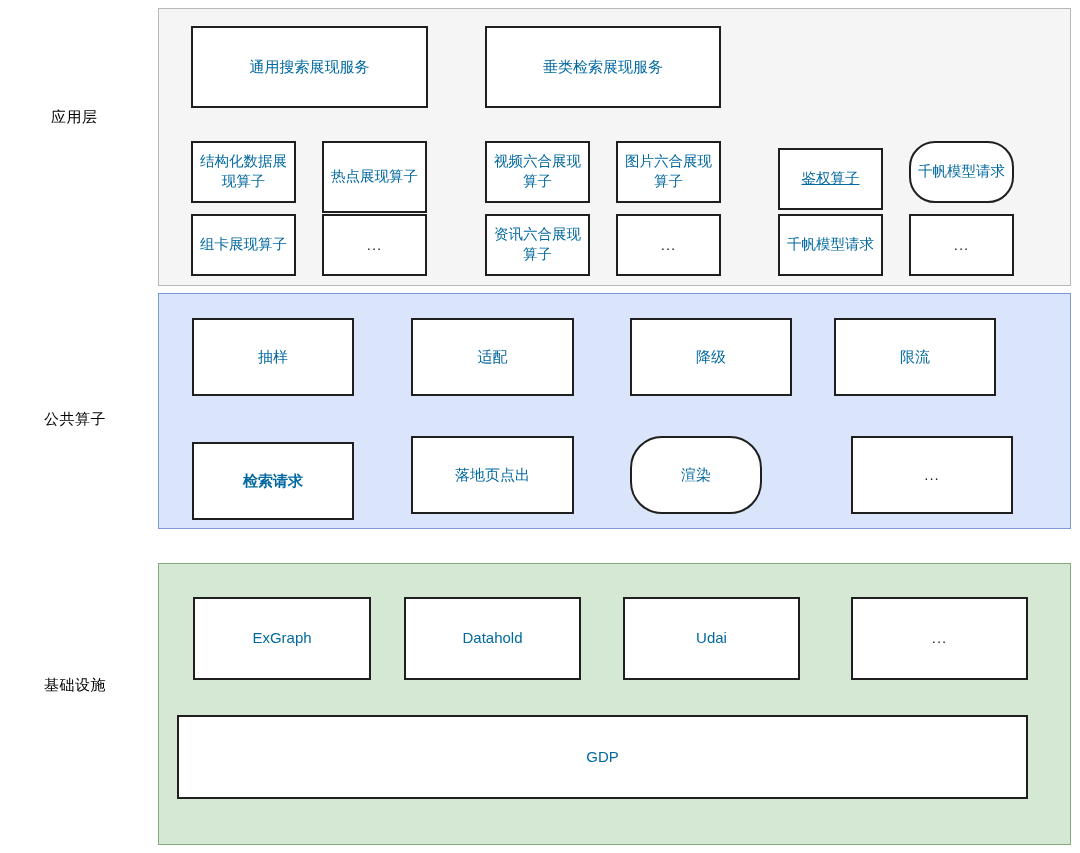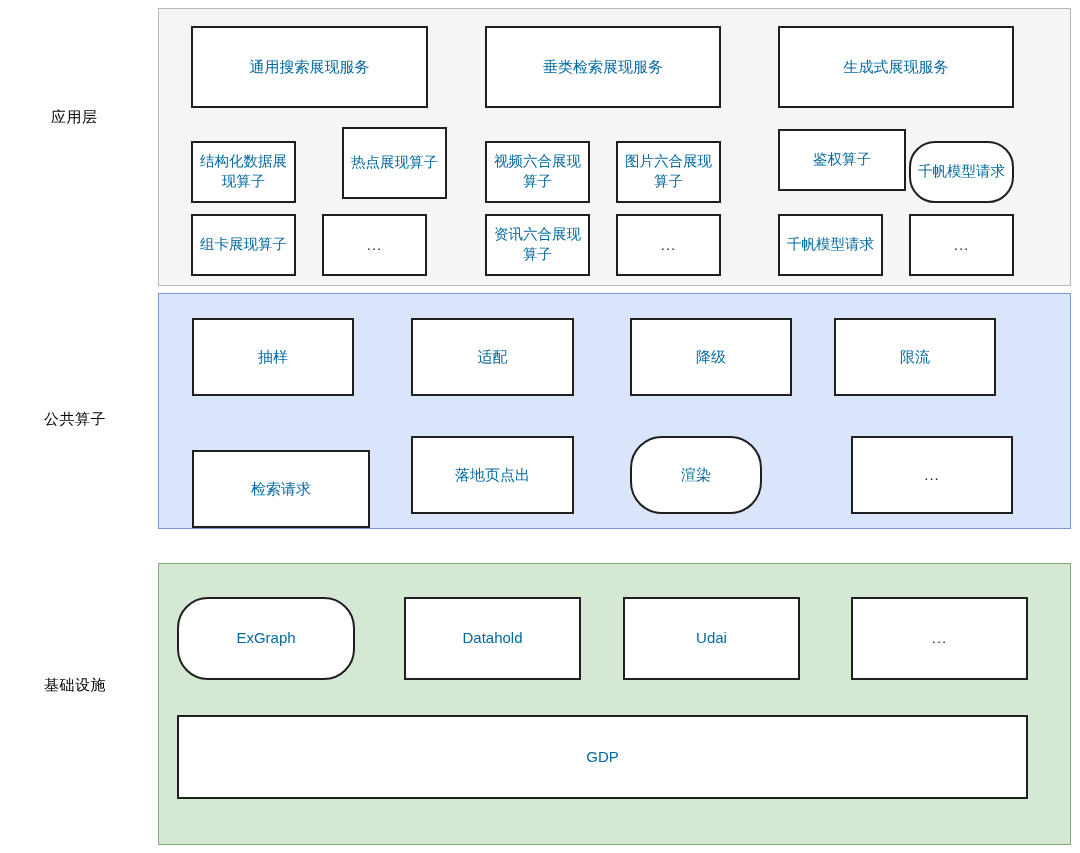--- a/index.html
+++ b/index.html
@@ -90,54 +90,53 @@
   <div class="row-label" style="left:44px; top:410px;">公共算子</div>
 
   <div class="row-label" style="left:44px; top:676px;">基础设施</div>
 
   <div class="layer layer-app" style="left:158px; top:8px; width:913px; height:278px;">
 
     <div class="node" style="left:32px; top:17px; width:237px; height:82px;">通用搜索展现服务</div>
 
     <div class="node" style="left:326px; top:17px; width:236px; height:82px;">垂类检索展现服务</div>
 
-    <div class="node" style="left:619px; top:17px; width:236px; height:82px;">生成式展现服务</div>
 
     <div class="node small" style="left:32px; top:132px; width:105px; height:62px;">结构化数据展现算子</div>
-    <div class="node small" style="left:163px; top:118px; width:105px; height:72px;margin-left:20px;">热点展现算子</div>
+    <div class="node small" style="left:163px; top:132px; width:105px; height:72px;">热点展现算子</div>
     <div class="node small" style="left:32px; top:205px; width:105px; height:62px;">组卡展现算子</div>
     <div class="node small ellipsis" style="left:163px; top:205px; width:105px; height:62px;">...</div>
 
     <div class="node small" style="left:326px; top:132px; width:105px; height:62px;">视频六合展现算子</div>
     <div class="node small" style="left:457px; top:132px; width:105px; height:62px;">图片六合展现算子</div>
     <div class="node small" style="left:326px; top:205px; width:105px; height:62px;">资讯六合展现算子</div>
     <div class="node small ellipsis" style="left:457px; top:205px; width:105px; height:62px;">...</div>
 
-    <div class="node small" style="left:619px; top:120px; width:128px; height:62px;">鉴权算子</div>
+    <div class="node small" style="left:619px; top:139px; width:105px; height:62px;text-decoration:underline;">鉴权算子</div>
     <div class="node small" style="left:750px; top:132px; width:105px; height:62px;border-radius:26px;">千帆模型请求</div>
     <div class="node small" style="left:619px; top:205px; width:105px; height:62px;">千帆模型请求</div>
     <div class="node small ellipsis" style="left:750px; top:205px; width:105px; height:62px;">...</div>
   </div>
 
   <div class="layer layer-common" style="left:158px; top:293px; width:913px; height:236px;">
 
     <div class="node" style="left:33px; top:24px; width:162px; height:78px;">抽样</div>
     <div class="node" style="left:252px; top:24px; width:163px; height:78px;">适配</div>
     <div class="node" style="left:471px; top:24px; width:162px; height:78px;">降级</div>
     <div class="node" style="left:675px; top:24px; width:162px; height:78px;">限流</div>
 
-    <div class="node" style="left:33px; top:156px; width:178px; height:78px;">检索请求</div>
+    <div class="node" style="left:33px; top:148px; width:162px; height:78px;font-weight:bold;">检索请求</div>
     <div class="node" style="left:252px; top:142px; width:163px; height:78px;">落地页点出</div>
     <div class="node" style="left:471px; top:142px; width:132px; height:78px;border-radius:32px;">渲染</div>
     <div class="node ellipsis" style="left:692px; top:142px; width:162px; height:78px;">...</div>
   </div>
 
   <div class="layer layer-infra" style="left:158px; top:563px; width:913px; height:282px;">
 
-    <div class="node latin" style="left:18px; top:33px; width:178px; height:83px;border-radius:31px;">ExGraph</div>
+    <div class="node latin" style="left:34px; top:33px; width:178px; height:83px;">ExGraph</div>
     <div class="node latin" style="left:245px; top:33px; width:177px; height:83px;">Datahold</div>
     <div class="node latin" style="left:464px; top:33px; width:177px; height:83px;">Udai</div>
     <div class="node ellipsis" style="left:692px; top:33px; width:177px; height:83px;">...</div>
 
     <div class="node latin" style="left:18px; top:151px; width:851px; height:84px;">GDP</div>
   </div>
 
 </div>
 
 </body></html>

